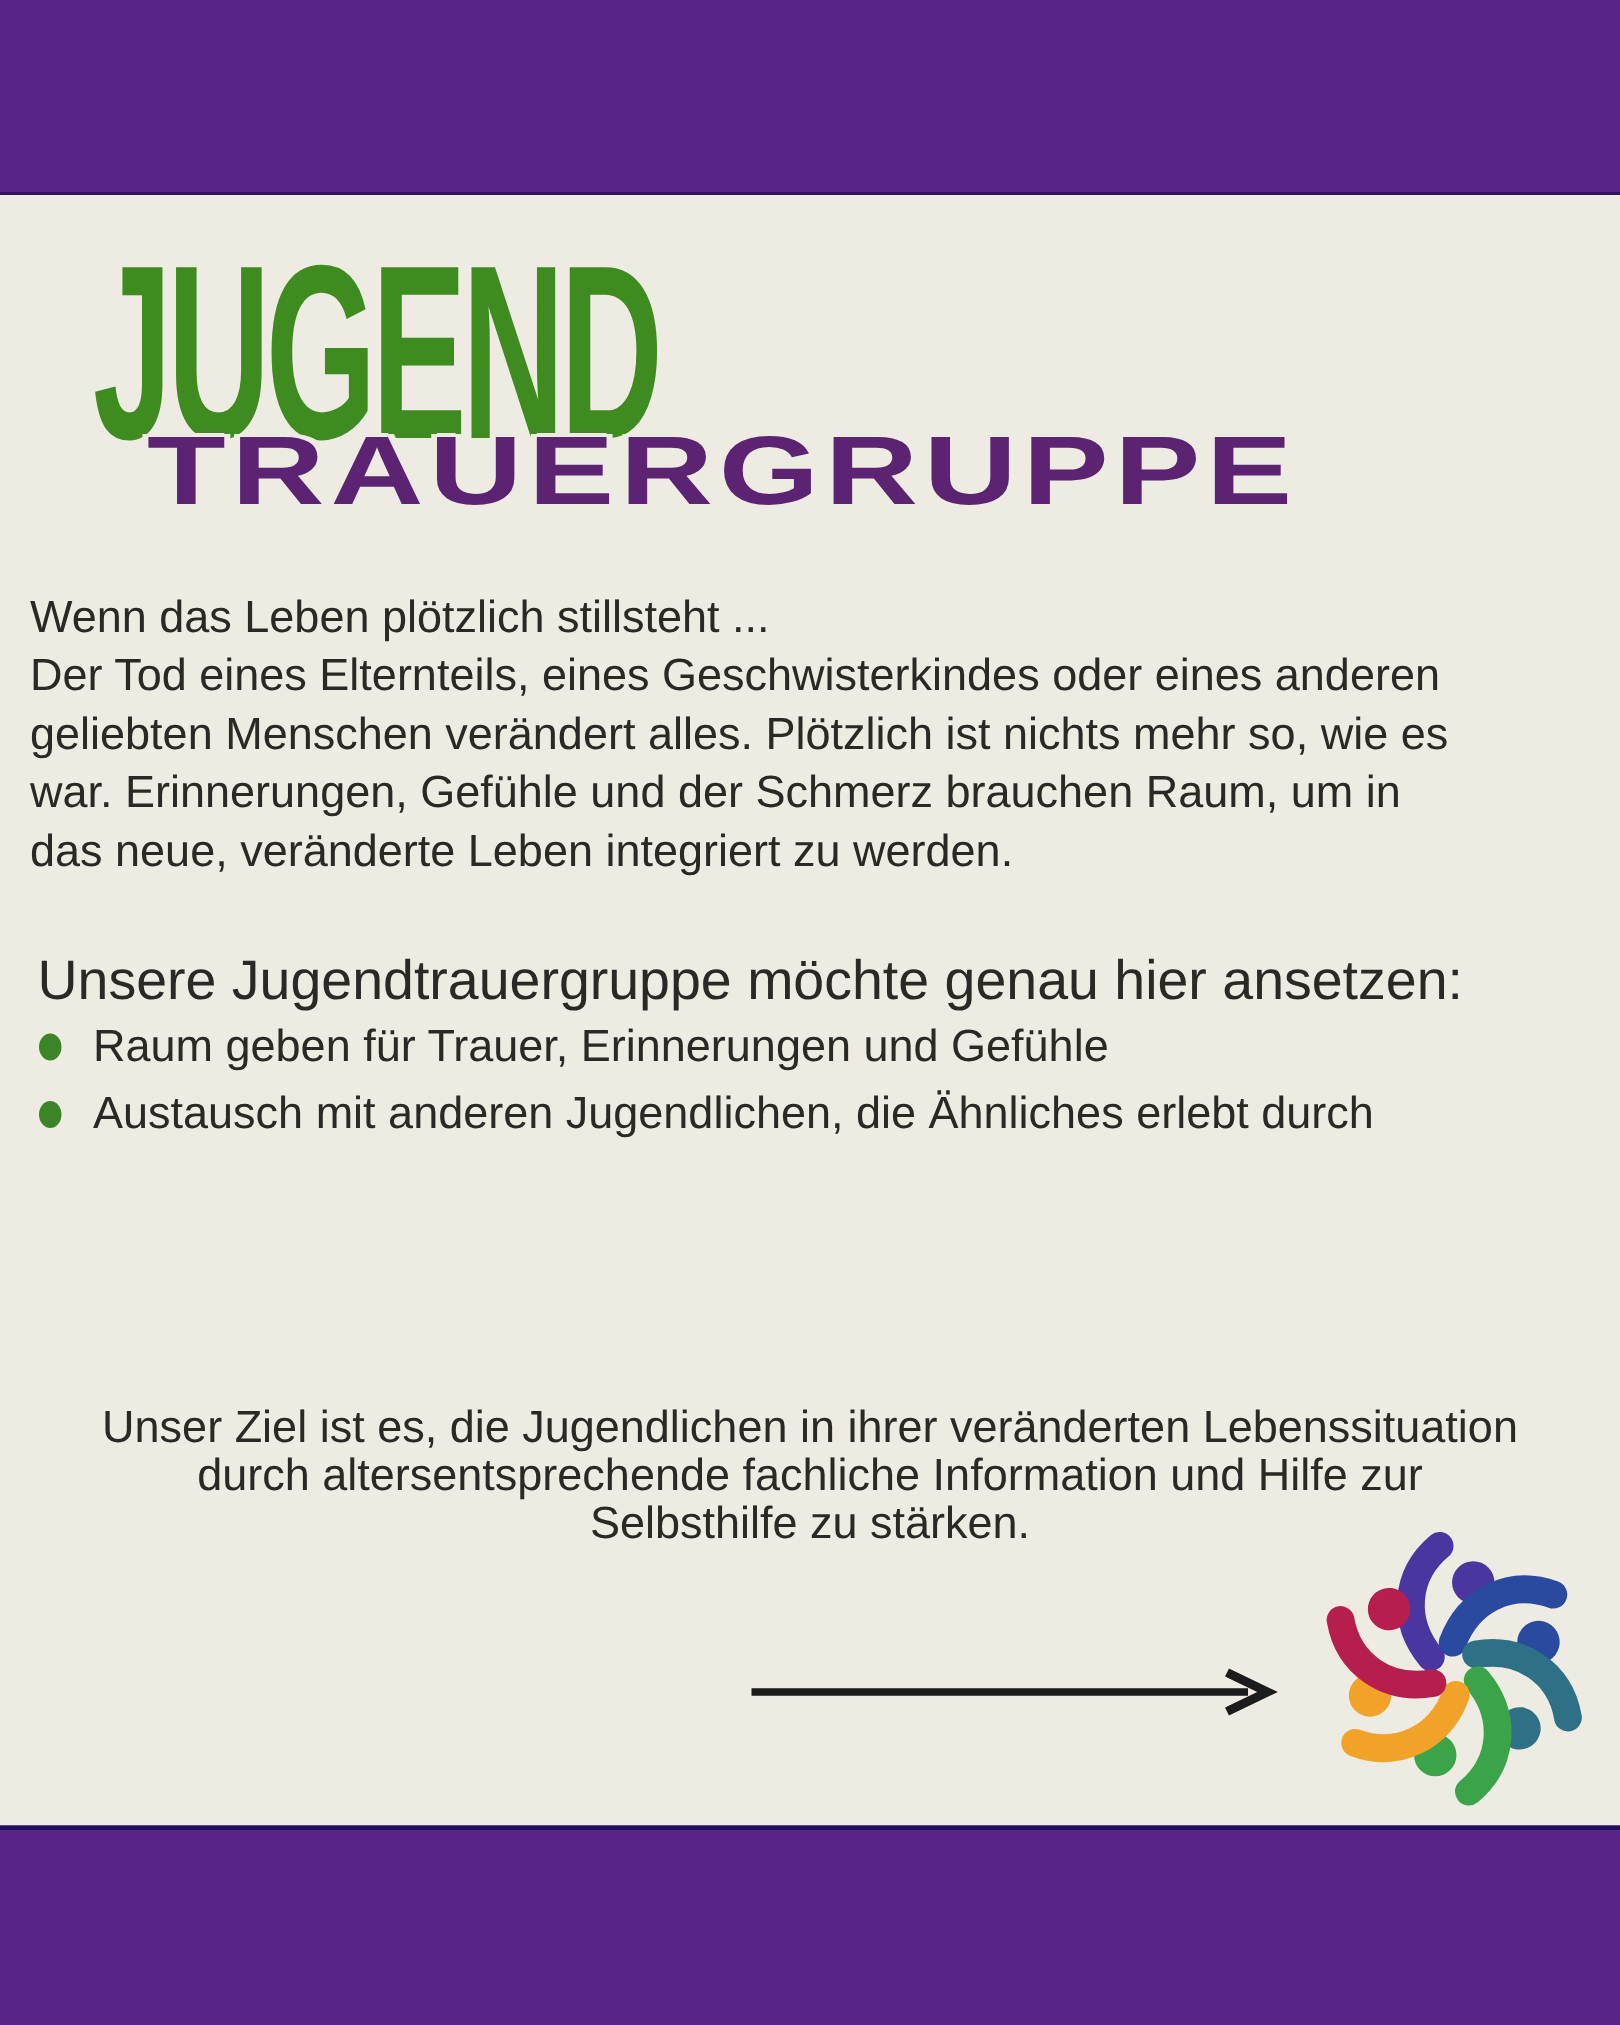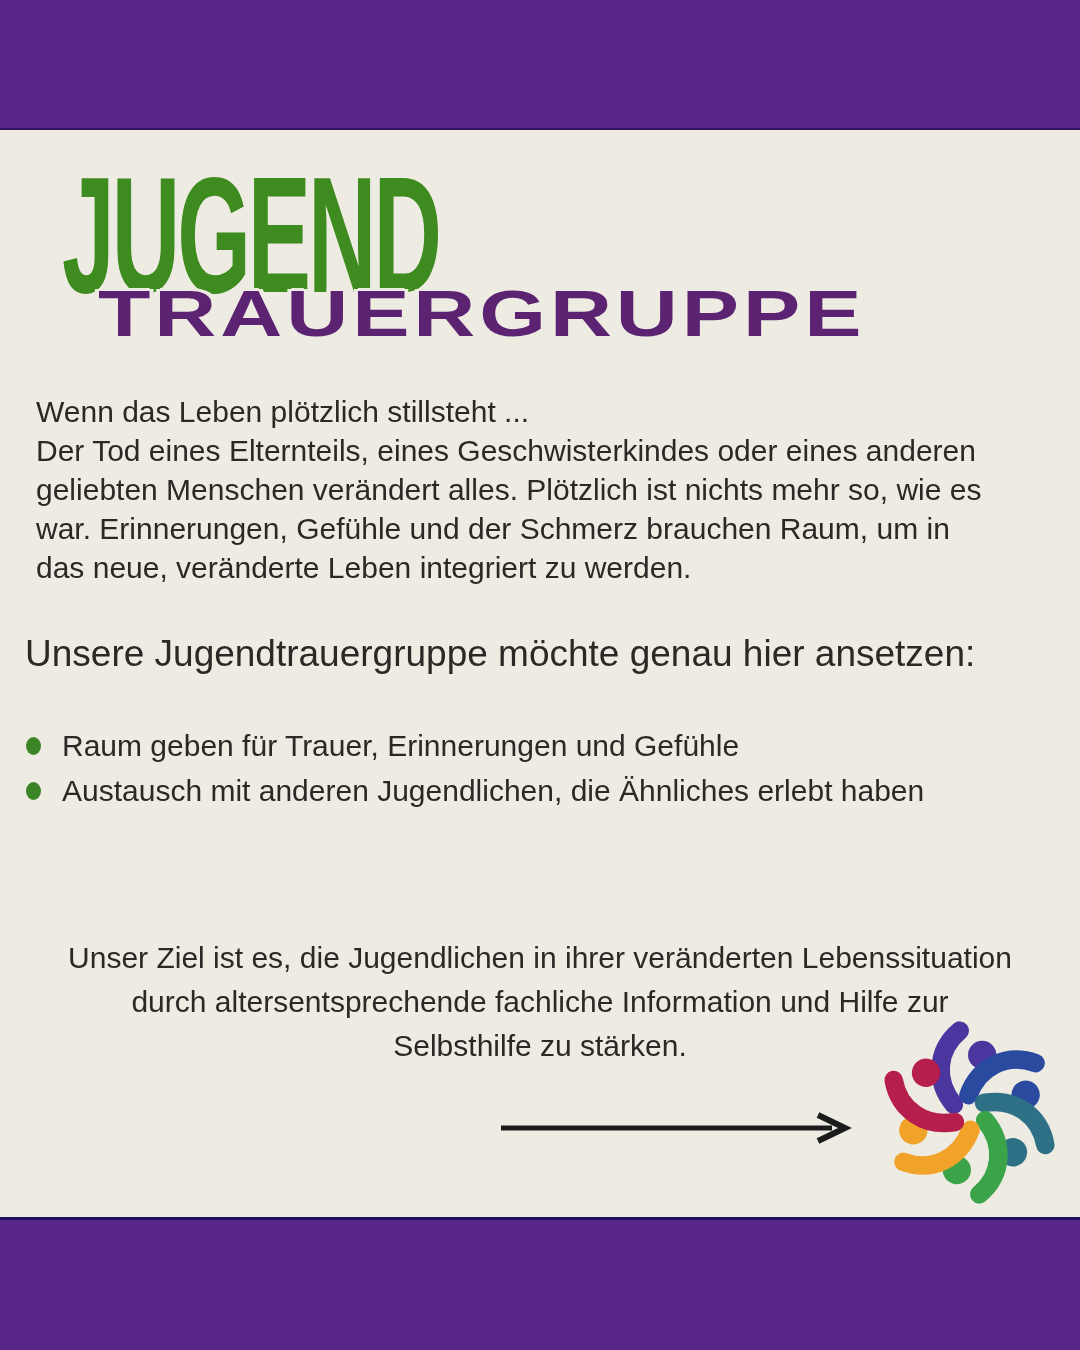--- a/index.html
+++ b/index.html
@@ -31,46 +31,46 @@
   .title-trauer {
     position:absolute; left:98px; top:281px;
     font-size:65px; font-weight:bold; line-height:1;
     color:var(--title-purple,#5c2373);
     letter-spacing:3px;
     transform:scale(1.32,1.0); transform-origin:0 0;
     white-space:nowrap;
     text-shadow:0 -3px 0 var(--bg-cream,#eeebe3), 3px -2px 0 var(--bg-cream,#eeebe3), -3px -2px 0 var(--bg-cream,#eeebe3);
   }
   .intro {
-    position:absolute; left:36px; top:392px; width:1035px;
+    position:absolute; left:20px; top:392px; width:1035px;
     font-size:30px; line-height:39px;
     color:var(--text-dark,#2b2926);
     white-space:pre-line;
   }
   .group-heading {
     position:absolute; left:25px; top:634px; width:1030px;
     font-size:37px; line-height:39px;
     color:var(--text-dark,#2b2926);
   }
-  .bullet-list { position:absolute; left:26px; top:678px; width:1030px;margin-top:48px; }
+  .bullet-list { position:absolute; left:26px; top:678px; width:1030px; }
   .bullet-item {
     display:flex; align-items:flex-start; gap:21px;
     margin-bottom:5px;
     font-size:30px; line-height:40px;
     color:var(--text-dark,#2b2926);
   }
   .bullet-dot {
     flex:0 0 auto; width:15px; height:18px; border-radius:50%;
     background:var(--bullet-green,#3c8526); margin-top:11px;
   }
   .bullet-text { white-space:pre-line; }
   .goal {
     position:absolute; left:25px; top:936px; width:1030px;
     text-align:center;
-    font-size:30px; line-height:44px;
+    font-size:30px; line-height:32px;
     color:var(--text-dark,#2b2926);
     white-space:pre-line;
   }
   .arrow-svg { position:absolute; left:498px; top:1108px; }
   .logo-svg { position:absolute; left:872px; top:1015px; }
 </style>
 </head>
 <body>
 
 <div class="page">
@@ -90,21 +90,21 @@
 
   <div class="bullet-list">
 
       <div class="bullet-item">
         <span class="bullet-dot"></span>
         <span class="bullet-text">Raum geben für Trauer, Erinnerungen und Gefühle</span>
       </div>
 
       <div class="bullet-item">
         <span class="bullet-dot"></span>
-        <span class="bullet-text">Austausch mit anderen Jugendlichen, die Ähnliches erlebt haben</span>
+        <span class="bullet-text">Austausch mit anderen Jugendlichen, die Ähnliches erlebt durch</span>
       </div>
 
     </div>
 
   <div class="goal">Unser Ziel ist es, die Jugendlichen in ihrer veränderten Lebenssituation
 durch altersentsprechende fachliche Information und Hilfe zur
 Selbsthilfe zu stärken.</div>
 
   <svg class="arrow-svg" width="360" height="40" viewBox="0 0 360 40">
     <line x1="3" y1="20" x2="334" y2="20" stroke="#1c1c1c" stroke-width="5"></line>

